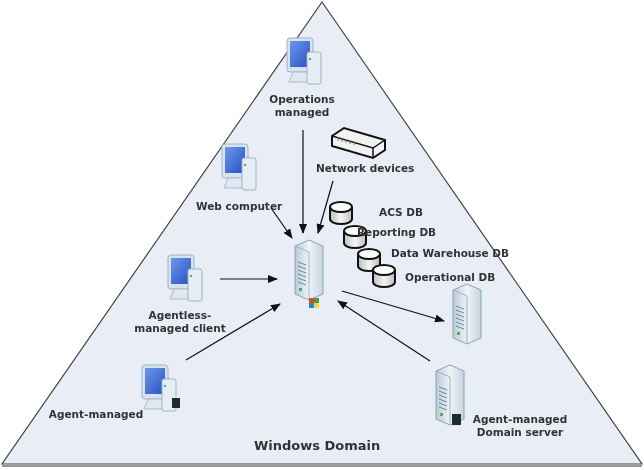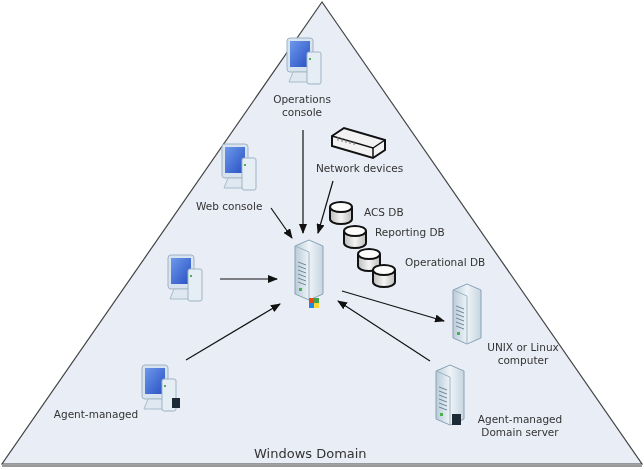--- a/index.html
+++ b/index.html
@@ -1,22 +1,22 @@
 <!DOCTYPE html>
 <html><head>
 <meta charset="utf-8">
 <style>
   html, body { margin:0; padding:0; background:#ffffff; }
   body { width:644px; height:470px; position:relative; overflow:hidden;
          font-family:"Liberation Sans", sans-serif; }
-  #stage { position:absolute; left:0; top:0; width:644px; height:470px; }
+  #stage { position:absolute; left:0; top:0; width:644px; height:470px;font-weight:bold; }
   .lbl { position:absolute; font-family:"DejaVu Sans", sans-serif; font-size:10.5px; color:#333;
          text-align:center; line-height:13px; white-space:nowrap; }
   .lbl-l { text-align:right; }
-  .domain-lbl { position:absolute; font-family:"DejaVu Sans", sans-serif; font-size:13px; color:#333;margin-top:8px; }
+  .domain-lbl { position:absolute; font-family:"DejaVu Sans", sans-serif; font-size:13px; color:#333; }
 </style>
 </head>
 <body>
 
 <div id="stage">
 <svg width="644" height="470" viewBox="0 0 644 470" style="position:absolute;left:0;top:0">
   <defs>
     <marker id="ah" markerWidth="10" markerHeight="8" refX="9" refY="4" orient="auto" markerUnits="userSpaceOnUse">
       <path d="M0,0 L10,4 L0,8 Z" fill="#111"></path>
     </marker>
@@ -113,36 +113,37 @@
   <use href="#server" x="449" y="284"></use>
 
   <g>
     <use href="#server" x="432" y="365"></use>
     <rect x="452" y="414" width="9" height="11" fill="#1c2b36"></rect>
   </g>
 </svg>
 
 <div class="lbl" style="left:262px;top:93px;width:80px">
   <div>Operations</div>
-  <div>console</div>
+  <div>managed</div>
 </div>
 <div class="lbl lbl-l" style="left:316px;top:162px">Network devices</div>
-<div class="lbl lbl-l" style="left:196px;top:200px">Web console</div>
+<div class="lbl lbl-l" style="left:196px;top:200px">Web computer</div>
+<div class="lbl" style="left:120px;top:309px;width:120px">
+  <div>Agentless-</div>
+  <div>managed client</div>
+</div>
 <div class="lbl" style="left:44px;top:408px;width:104px">
   <div>Agent-managed</div>
 </div>
 <div class="lbl" style="left:250px;top:337px;width:130px">
-</div>
-<div class="lbl" style="left:478px;top:341px;width:90px">
-  <div>UNIX or Linux</div>
-  <div>computer</div>
 </div>
 <div class="lbl" style="left:470px;top:413px;width:100px">
   <div>Agent-managed</div>
   <div>Domain server</div>
 </div>
 
-<div class="lbl lbl-l" style="left:364px;top:206px">ACS DB</div>
-<div class="lbl lbl-l" style="left:375px;top:226px">Reporting DB</div>
-<div class="lbl lbl-l" style="left:405px;top:256px">Operational DB</div>
+<div class="lbl lbl-l" style="left:379px;top:206px">ACS DB</div>
+<div class="lbl lbl-l" style="left:357px;top:226px">Reporting DB</div>
+<div class="lbl lbl-l" style="left:391px;top:247px">Data Warehouse DB</div>
+<div class="lbl lbl-l" style="left:405px;top:271px">Operational DB</div>
 
 <div class="domain-lbl" style="left:254px;top:438px">Windows Domain</div>
 </div>
 
 </body></html>

